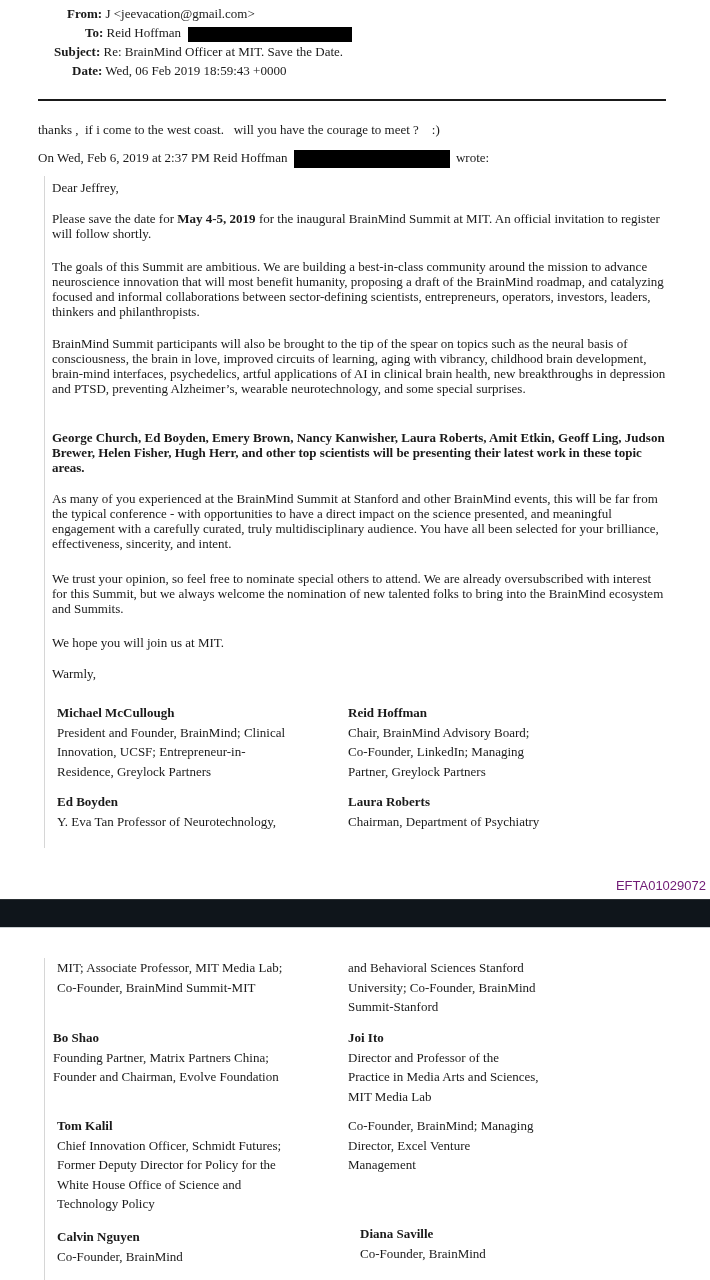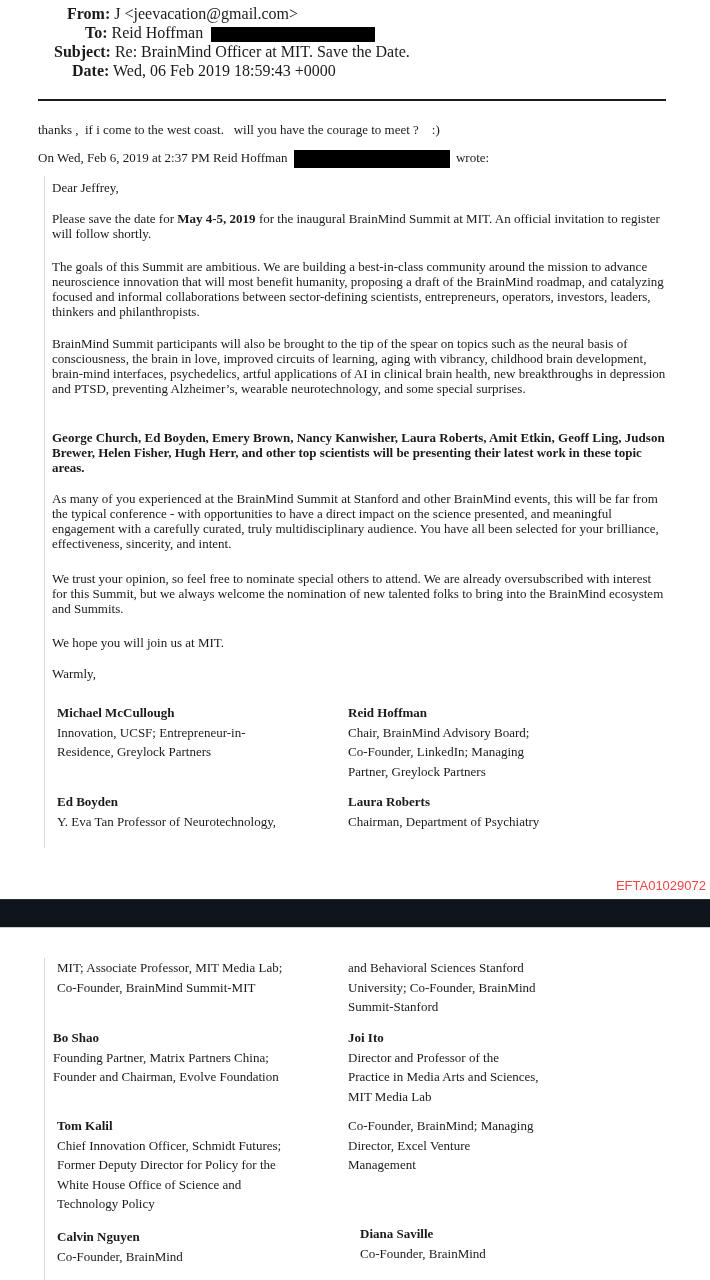--- a/index.html
+++ b/index.html
@@ -1,31 +1,31 @@
 <!DOCTYPE html>
 <html><head>
 <meta charset="utf-8">
 <style>
   html, body { margin: 0; padding: 0; background: #ffffff; }
   body {
     width: 710px; height: 1280px; position: relative; overflow: hidden;
     font-family: "Liberation Serif", "DejaVu Serif", serif;
     color: #1a1a1a;
   }
-  .hdr-row { position: absolute; font-size: 16px; line-height: 16px; white-space: nowrap; }
+  .hdr-row { position: absolute; font-size: 13px; line-height: 16px; white-space: nowrap; }
   .hdr-row .lbl { font-weight: bold; display: inline-block; text-align: right; }
   .redact { display: inline-block; background: #000; vertical-align: middle; }
   .rule { position: absolute; left: 38px; width: 628px; height: 2px; background: #1a1a1a; top: 99px; }
   .txt { position: absolute; font-size: 13px; line-height: 16px; }
   .quote-bar { position: absolute; left: 44px; width: 1px; background: #d6d6d6; }
   .para { position: absolute; left: 52px; width: 620px; font-size: 13px; line-height: 15px; }
   .para b { font-weight: bold; }
   .sig { position: absolute; font-size: 13px; line-height: 19.5px; width: 260px; }
   .sig .nm { font-weight: bold; }
-  .doc-id { position: absolute; right: 4px; top: 878px; font-family: "Liberation Sans", "DejaVu Sans", sans-serif; font-size: 13px; color: #ef4444; }
+  .doc-id { position: absolute; right: 4px; top: 878px; font-family: "Liberation Sans", "DejaVu Sans", sans-serif; font-size: 13px; color: #701a75; }
   .band { position: absolute; left: 0; top: 899px; width: 710px; height: 27px; background: #0f151b; border-top: 1px solid #2a2f33; border-bottom: 1px solid #c9ced1; }
 </style>
 </head>
 <body>
 
 <div class="hdr-row" style="left:67px; top:6px;">
   <span class="lbl">From:</span>
   <span>J &lt;jeevacation@gmail.com&gt;</span>
 </div>
 <div class="hdr-row" style="left:85px; top:25px;">
@@ -59,20 +59,21 @@
 <div class="para" style="top:259px; width:622px;">The goals of this Summit are ambitious. We are building a best-in-class community around the mission to advance neuroscience innovation that will most benefit humanity, proposing a draft of the BrainMind roadmap, and catalyzing focused and informal collaborations between sector-defining scientists, entrepreneurs, operators, investors, leaders, thinkers and philanthropists.</div>
 <div class="para" style="top:336px; width:622px;">BrainMind Summit participants will also be brought to the tip of the spear on topics such as the neural basis of consciousness, the brain in love, improved circuits of learning, aging with vibrancy, childhood brain development, brain-mind interfaces, psychedelics, artful applications of AI in clinical brain health, new breakthroughs in depression and PTSD, preventing Alzheimer’s, wearable neurotechnology, and some special surprises.</div>
 <div class="para" style="top:430px; width:620px;font-weight:bold;">George Church, Ed Boyden, Emery Brown, Nancy Kanwisher, Laura Roberts, Amit Etkin, Geoff Ling, Judson Brewer, Helen Fisher, Hugh Herr, and other top scientists will be presenting their latest work in these topic areas.</div>
 <div class="para" style="top:491px; width:620px;">As many of you experienced at the BrainMind Summit at Stanford and other BrainMind events, this will be far from the typical conference - with opportunities to have a direct impact on the science presented, and meaningful engagement with a carefully curated, truly multidisciplinary audience. You have all been selected for your brilliance, effectiveness, sincerity, and intent.</div>
 <div class="para" style="top:571px; width:612px;">We trust your opinion, so feel free to nominate special others to attend. We are already oversubscribed with interest for this Summit, but we always welcome the nomination of new talented folks to bring into the BrainMind ecosystem and Summits.</div>
 <div class="para" style="top:635px;">We hope you will join us at MIT.</div>
 <div class="para" style="top:666px;">Warmly,</div>
 
 <div class="sig" style="left:57px; top:703px;">
   <div class="nm">Michael McCullough</div>
+  <div>President and Founder, BrainMind; Clinical</div>
   <div>Innovation, UCSF; Entrepreneur-in-</div>
   <div>Residence, Greylock Partners</div>
 </div>
 <div class="sig" style="left:348px; top:703px;">
   <div class="nm">Reid Hoffman</div>
   <div>Chair, BrainMind Advisory Board;</div>
   <div>Co-Founder, LinkedIn; Managing</div>
   <div>Partner, Greylock Partners</div>
 </div>
 <div class="sig" style="left:57px; top:792px;">

